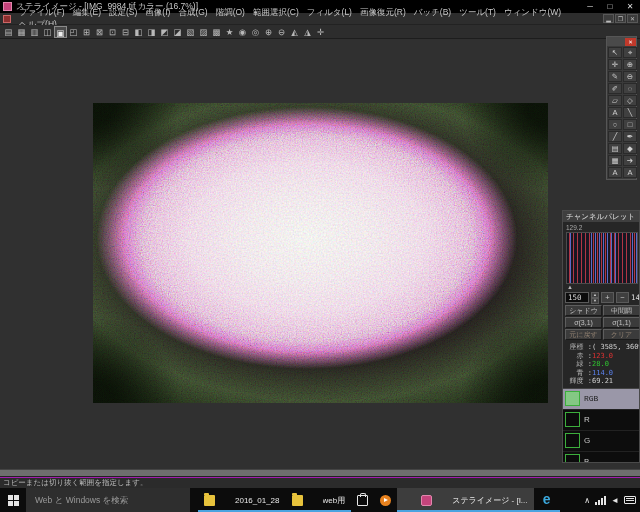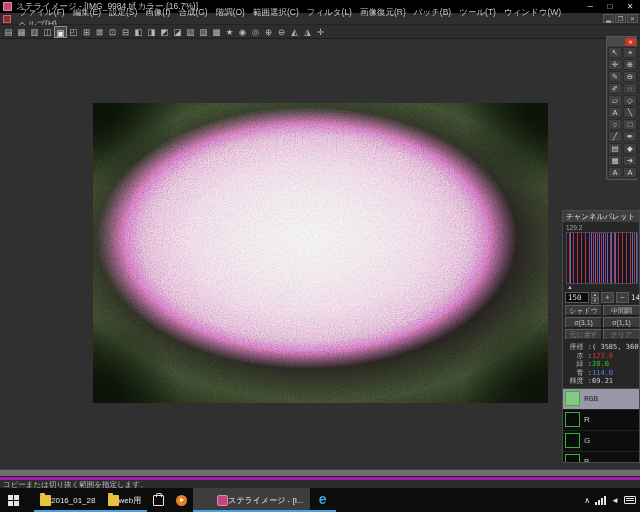--- a/index.html
+++ b/index.html
@@ -86,32 +86,32 @@
   .ch-list{margin-top:2px;border-top:1px solid #444;}
   .ch-row{display:flex;align-items:center;height:21px;background:#0d0d0d;border-bottom:1px solid #222;}
   .ch-row.selected{background:#9a97a8;}
   .ch-row.selected .ch-label{color:#1c1c1c;font-family:Liberation Mono, monospace;}
   .swatch{width:15px;height:15px;margin:0 4px 0 2px;background:var(--swatch,#0b0b0b);
     border:1px solid #3cae3c;flex:none;}
   .ch-label{color:#c8c8c8;font-size:8px;}
 
   
   .statusbar{position:absolute;left:0;top:477px;width:640px;height:11px;background:#2b2b2b;
-    border-top:3px solid #a21caf;font-size:7.5px;color:#bbb;line-height:10px;padding-left:3px;}
+    border-top:1px solid #a21caf;font-size:7.5px;color:#bbb;line-height:10px;padding-left:3px;}
 
   
   .taskbar{position:absolute;left:0;top:488px;width:640px;height:24px;background:#0c0c0c;
     display:flex;align-items:stretch;}
   .start{width:26px;display:flex;align-items:center;justify-content:center;flex:none;}
   .winlogo{display:grid;grid-template-columns:5px 5px;grid-template-rows:5px 5px;gap:1px;}
   .winlogo span{background:#e6e6e6;}
   .searchbox{width:164px;background:#2e2e2e;border:none;color:#9a9a9a;font-size:8.5px;
     padding-left:9px;flex:none;font-family:"Liberation Sans",sans-serif;}
   .searchbox::placeholder{color:#9a9a9a;}
-  .tb-btn{display:flex;align-items:center;justify-content:center;gap:0;padding:0 6px;
+  .tb-btn{display:flex;align-items:center;justify-content:center;gap:20px;padding:0 6px;
     font-size:8px;color:#e8e8e8;white-space:nowrap;overflow:hidden;position:relative;flex:none;}
   .tb-btn.open::after{content:"";position:absolute;left:0;right:0;bottom:0;height:2px;background:#4aa3e0;}
   .tb-btn.active{background:#3d3d3d;padding-left:24px;}
   .tb-btn .label{overflow:hidden;text-overflow:clip;}
   .tbi{width:11px;height:11px;flex:none;position:relative;}
   .ic-folder .tbi{background:#e8c33c;border-radius:1px;}
   .ic-folder .tbi::before{content:"";position:absolute;left:0;top:-2px;width:5px;height:2px;background:#e8c33c;border-radius:1px 1px 0 0;}
   .ic-store .tbi{border:1px solid #e6e6e6;border-radius:1px;}
   .ic-store .tbi::before{content:"";position:absolute;left:2px;top:-3px;width:4px;height:3px;
     border:1px solid #e6e6e6;border-bottom:none;border-radius:2px 2px 0 0;}
@@ -331,20 +331,21 @@
 
   <div class="taskbar">
     <span class="start">
       <span class="winlogo">
           <span></span>
           <span></span>
           <span></span>
           <span></span>
         </span>
     </span>
+    <input class="searchbox" placeholder="Web と Windows を検索" style="">
     <span style="width:8px;flex:none;"></span>
     <span style="display:flex;">
 
         <span class="tb-btn open ic-folder">
           <span class="tbi"></span>
           <span class="label">2016_01_28</span>
         </span>
 
         <span class="tb-btn open ic-folder">
           <span class="tbi"></span>

